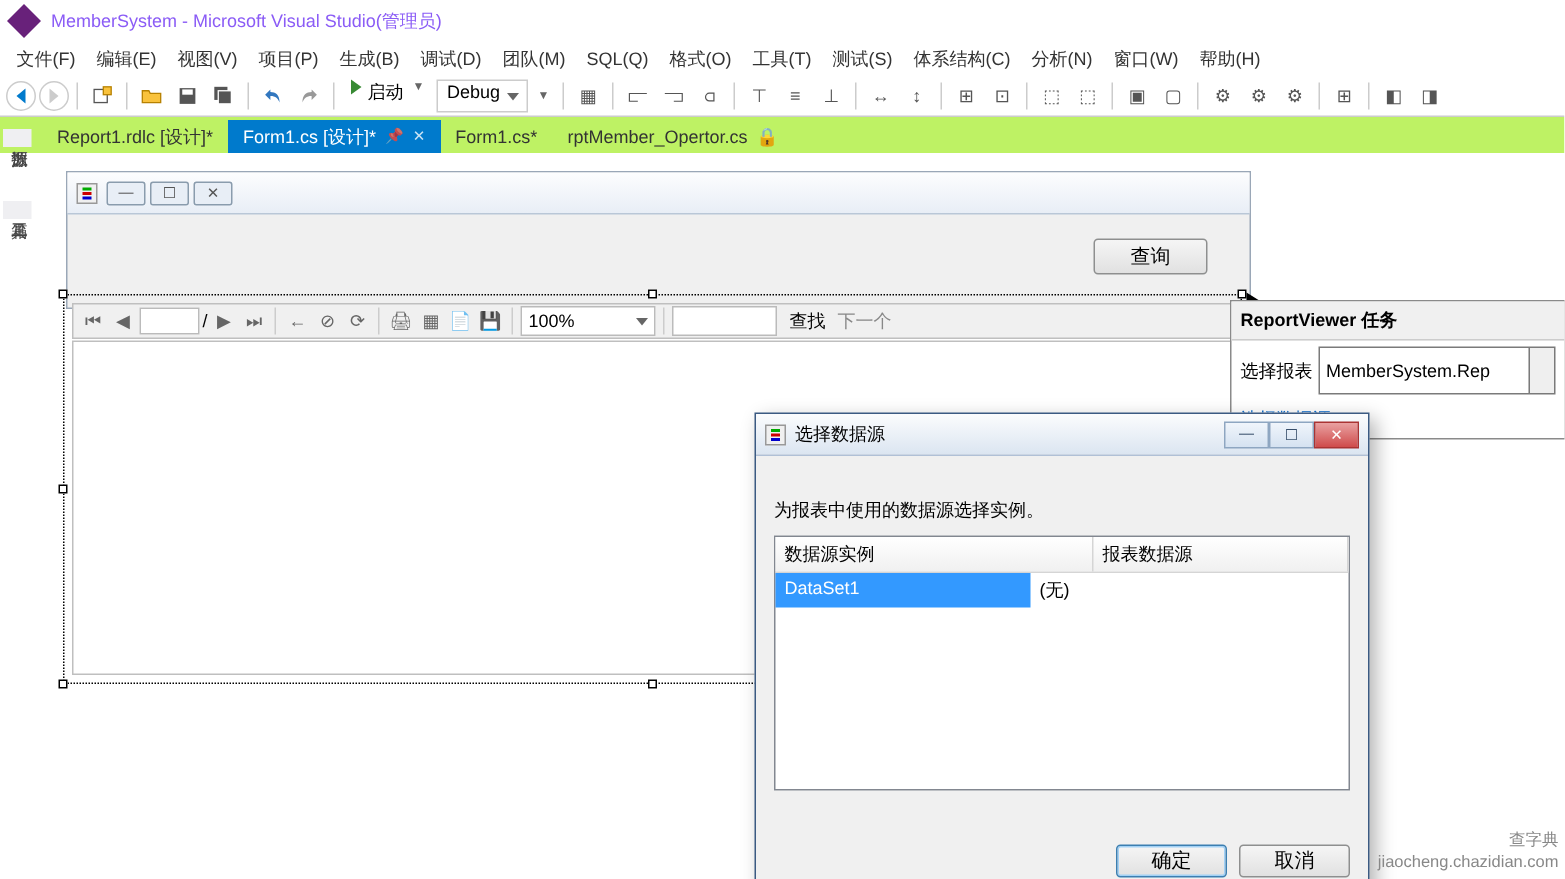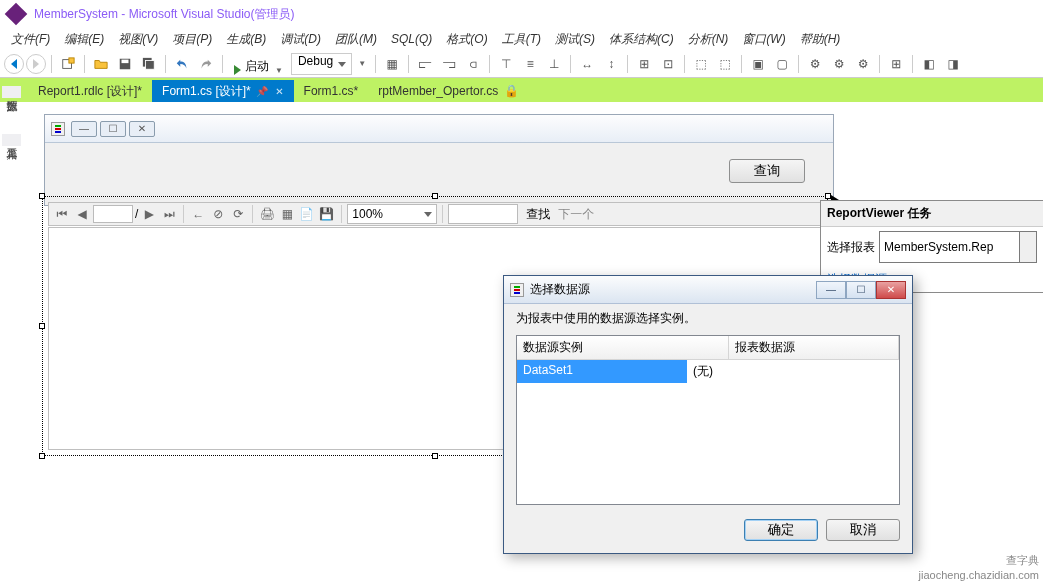--- a/index.html
+++ b/index.html
@@ -4,28 +4,28 @@
 <style>
 * { box-sizing: border-box; margin: 0; padding: 0; }
 body { font-family: "Microsoft YaHei UI", "Segoe UI", Tahoma, sans-serif; font-size: 12px; background: #fff; width: 1043px; height: 586px; overflow: hidden; position: relative; }
 
 
 .titlebar { height: 28px; display: flex; align-items: center; padding: 0 8px; background: #fff; color: #666; }
 .vs-logo { width: 16px; height: 16px; background: #68217a; transform: rotate(45deg); margin-right: 10px; }
 .titlebar-text { color: #8b5cf6; }
 
 
-.menubar { height: 22px; display: flex; align-items: center; padding: 0 4px; font-style: italic; }
+.menubar { height: 22px; display: flex; align-items: center; padding: 0 4px; }
 .menuitem { padding: 2px 7px; color: #333; cursor: pointer; }
 
 
 .toolbar { height: 28px; display: flex; align-items: center; padding: 0 4px; border-bottom: 1px solid #ccc; gap: 2px; }
 .tbtn { width: 22px; height: 22px; display: flex; align-items: center; justify-content: center; color: #555; cursor: pointer; border-radius: 2px; }
 .tsep { width: 1px; height: 18px; background: #ccc; margin: 0 3px; }
-.run-btn { display: flex; align-items: flex-end; gap: 4px; padding: 0 6px; height: 22px; }
+.run-btn { display: flex; align-items: flex-start; gap: 4px; padding: 0 6px; height: 22px; }
 .run-btn .tri { width: 0; height: 0; border-left: 7px solid #388a34; border-top: 5px solid transparent; border-bottom: 5px solid transparent; }
 .combo { height: 22px; border: 1px solid #ccc; background: #fff; padding: 0 18px 0 6px; display: flex; align-items: flex-start; position: relative; }
 .combo::after { content: ""; position: absolute; right: 5px; top: 8px; border-left: 4px solid transparent; border-right: 4px solid transparent; border-top: 5px solid #666; }
 
 .nav-circle { width: 20px; height: 20px; border-radius: 50%; border: 1px solid #ccc; display: flex; align-items: center; justify-content: center; color: #888; }
 .nav-arrow { width: 0; height: 0; }
 .nav-back { border-right: 6px solid #007acc; border-top: 5px solid transparent; border-bottom: 5px solid transparent; }
 .nav-fwd { border-left: 6px solid #ccc; border-top: 5px solid transparent; border-bottom: 5px solid transparent; }
 
 
@@ -79,21 +79,21 @@
 .smart-combo .arr { position:absolute; right:4px; top:6px; border-left:4px solid transparent;border-right:4px solid transparent;border-top:5px solid #444; }
 .smart-link { padding: 4px 6px; color: #0066cc; text-decoration: underline; cursor:pointer; }
 
 
 .dialog { position: absolute; left: 503px; top: 275px; width: 410px; border: 1px solid #3b5a82; background: #f0f0f0; box-shadow: 4px 4px 12px rgba(0,0,0,.3); }
 .dialog-head { height: 28px; background: linear-gradient(#fbfcfd,#dbe5f1); display: flex; align-items: center; padding: 0 6px; border-bottom: 1px solid #b0c0d6; }
 .dialog-head-text { flex:1; font-family: SimSun, serif; }
 .dlg-btns { display: flex; gap: 0; }
 .dlg-btn { width: 30px; height: 18px; border: 1px solid #8ea6c1; background: linear-gradient(#f0f5fb,#d5e2f1); display:flex;align-items:center;justify-content:center;font-size:10px;color:#384f6b; cursor:pointer;}
 .dlg-btn.close-btn { background: linear-gradient(#e9a1a1,#cf4b4b); color:#fff; border-color:#a33; }
-.dialog-body { padding: 6px 12px; }
+.dialog-body { padding: 28px 12px; }
 .dlg-label { margin-bottom: 8px; font-family: SimSun, serif; }
 .dlg-list { border: 1px solid #828790; background: #fff; height: 170px; }
 .dlg-list-head { display: flex; background: linear-gradient(#fff,#f0f0f0); border-bottom: 1px solid #d5d5d5; }
 .dlg-col { padding: 3px 6px; border-right: 1px solid #d5d5d5; font-family: SimSun, serif; }
 .dlg-col.c1 { width: 170px; }
 .dlg-col.c2 { flex: 1; }
 .dlg-row { display: flex; }
 .dlg-row.sel .c1 { background: #3399ff; color: #fff; }
 .dlg-row .cell { padding: 3px 6px; }
 .dlg-row .cell.c1 { width: 170px; }

